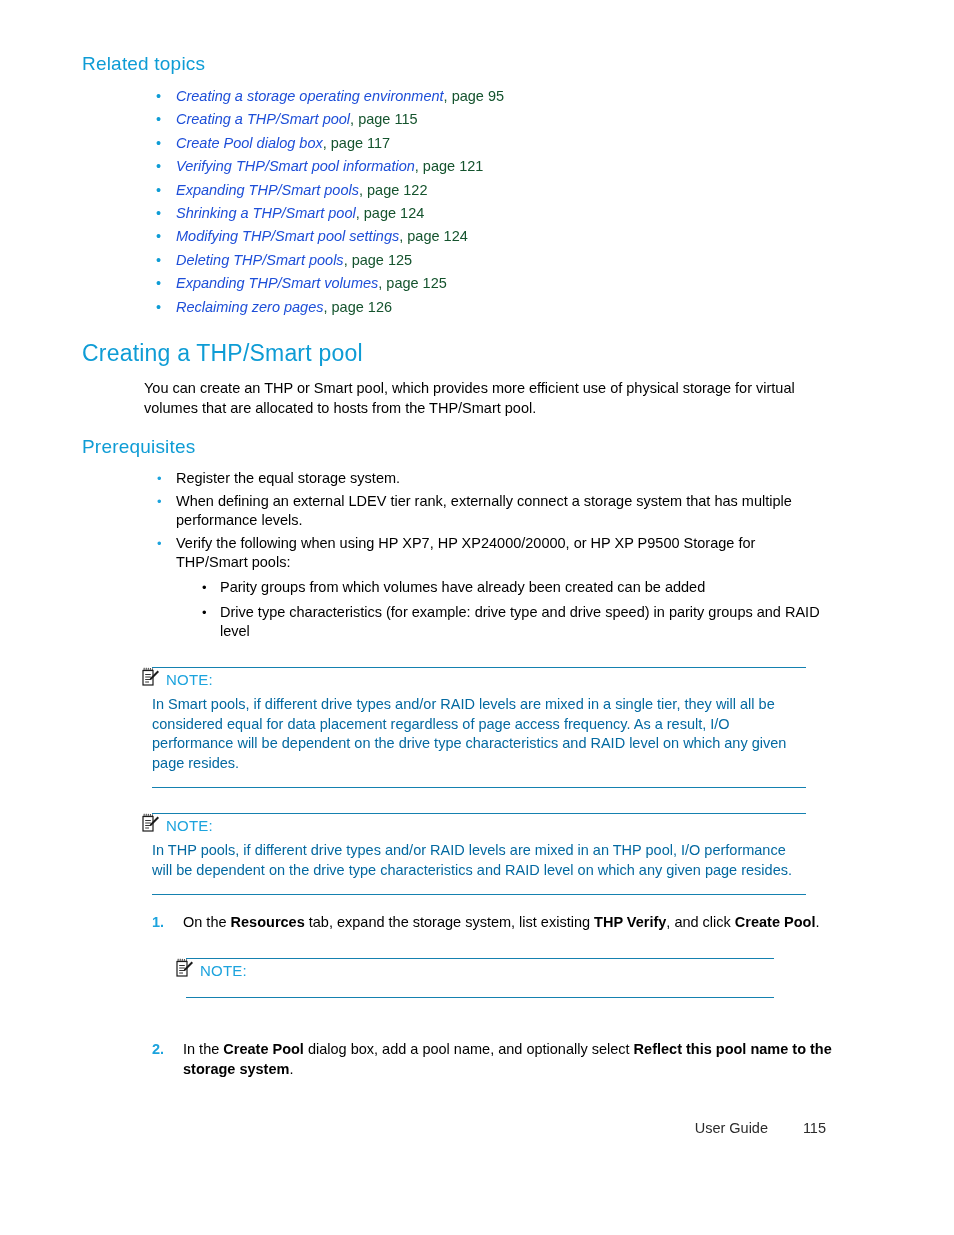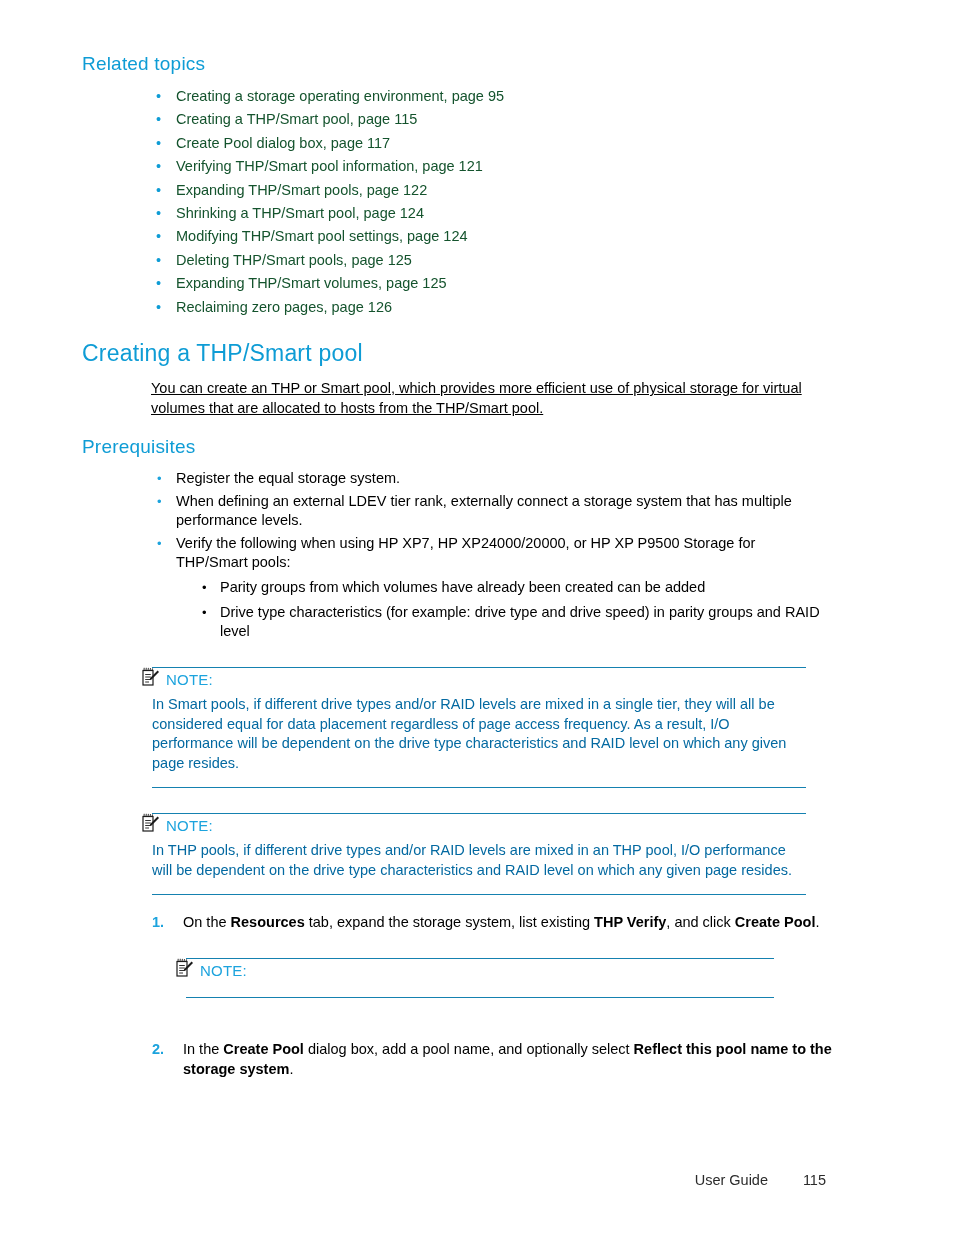--- a/index.html
+++ b/index.html
@@ -60,36 +60,36 @@
   }
   .rt-item .bullet {
     position: absolute;
     left: 4px;
     top: 0;
     color: #0e9cd5;
     font-size: 14.5px;
     line-height: 23.4px;
   }
   .rt-link {
-    color: #14532d;
+    color: #1d4ed8;
+    font-style: italic;
   }
   .rt-page {
     color: #14532d;
     margin-top: 48px;
   }
 
   
   .body-para {
     position: absolute;
-    left: 151px;
+    left: 144px;
     width: 678px;
     font-size: 14.5px;
     line-height: 19.6px;
     color: #000000;
-    text-decoration: underline;
   }
 
   
   .pre-list {
     position: absolute;
     left: 152px;
     top: 469px;
     width: 678px;
   }
   .pre-item {
@@ -186,21 +186,21 @@
     display: block;
     margin-left: 31px;
   }
 
   b { font-weight: bold; }
 
   
   .footer {
     position: absolute;
     left: 0;
-    top: 1172px;
+    top: 1120px;
     width: 954px;
     text-align: right;
     padding-right: 128px;
     box-sizing: border-box;
     font-size: 14.5px;
     color: #2b2b2b;
   }
   .footer .fnum {
     display: inline-block;
     width: 52px;

